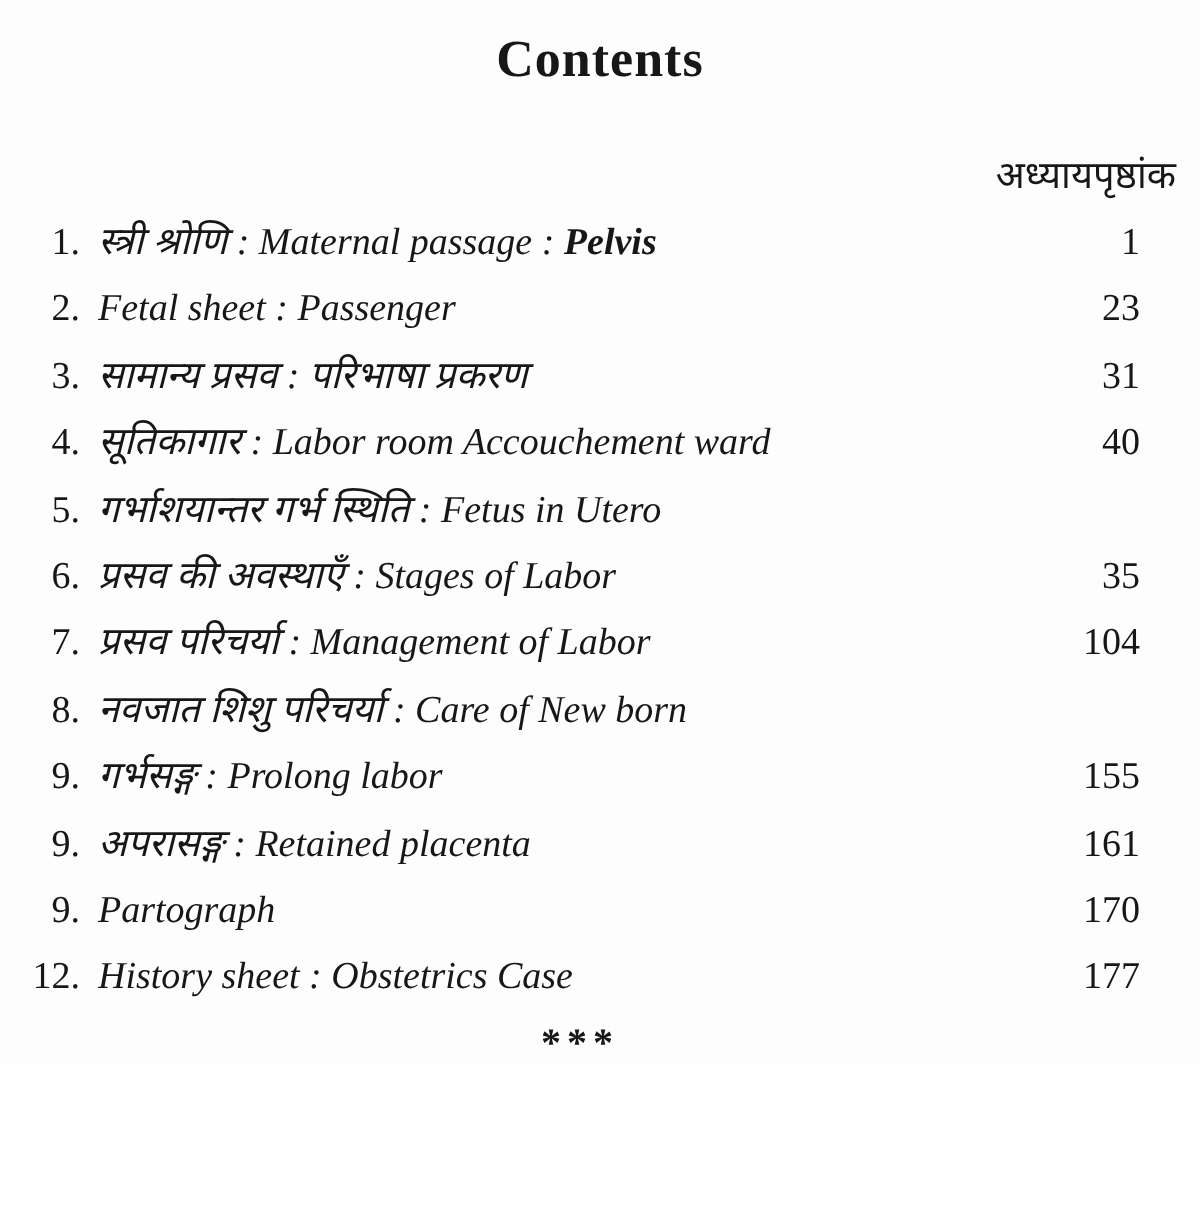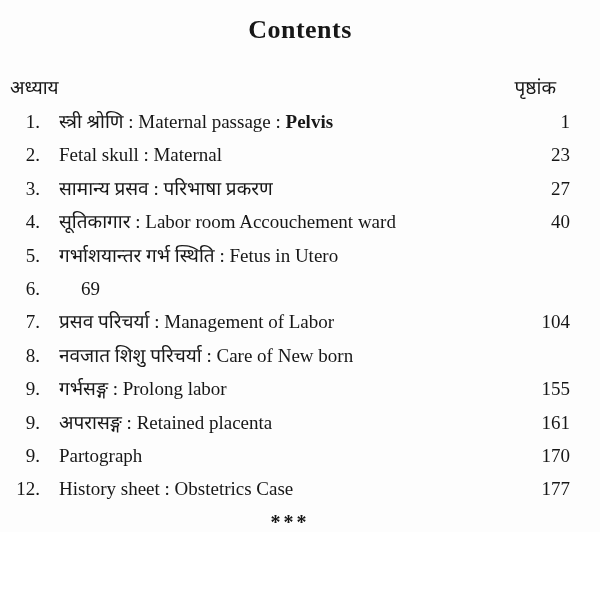--- a/index.html
+++ b/index.html
@@ -18,47 +18,48 @@
   }
   .page-title {
     padding-top: 15px;
     text-align: center;
     font-size: 26px;
     font-weight: bold;
     letter-spacing: 0.5px;
   }
   .header-row {
     display: flex;
-    justify-content: space-between;
+    justify-content: flex-end;
     align-items: baseline;
     margin-top: 29px;
-    padding: 0 44px 0 10px;
+    padding: 0 12px 0 10px;
     font-size: 19px;
   }
   .toc-list {
     margin-top: 5px;
   }
   .toc-row {
     display: flex;
     align-items: baseline;
     height: 33.4px;
     padding: 0 30px 0 12px;
     font-size: 19px;
     line-height: 33.4px;
   }
   .chapter-number {
     flex: none;
     width: 28px;
     text-align: right;
   }
   .chapter-title {
     flex: 1;
-    margin-left: 19px;
+    margin-left: 9px;
     white-space: nowrap;
     overflow: hidden;
+    font-style: italic;
   }
   .chapter-title b {
     font-weight: bold;
   }
   .page-number {
     flex: none;
     width: 60px;
     text-align: right;
   }
   .end-mark {
@@ -84,44 +85,45 @@
 
   <div class="toc-list" id="toc-list">
   <div class="toc-row">
     <span class="chapter-number">1.</span>
     <span class="chapter-title"><span>स्त्री श्रोणि : Maternal passage : </span><b>Pelvis</b></span>
     <span class="page-number">1</span>
   </div>
 
   <div class="toc-row">
     <span class="chapter-number">2.</span>
-    <span class="chapter-title"><span>Fetal skull : Maternal</span><b></b></span>
+    <span class="chapter-title"><span>Fetal sheet : Passenger</span><b></b></span>
     <span class="page-number">23</span>
   </div>
 
   <div class="toc-row">
     <span class="chapter-number">3.</span>
     <span class="chapter-title"><span>सामान्य प्रसव : परिभाषा प्रकरण</span><b></b></span>
-    <span class="page-number">27</span>
+    <span class="page-number">31</span>
   </div>
 
   <div class="toc-row">
     <span class="chapter-number">4.</span>
     <span class="chapter-title"><span>सूतिकागार : Labor room Accouchement ward</span><b></b></span>
     <span class="page-number">40</span>
   </div>
 
   <div class="toc-row">
     <span class="chapter-number">5.</span>
     <span class="chapter-title"><span>गर्भाशयान्तर गर्भ स्थिति : Fetus in Utero</span><b></b></span>
   </div>
 
   <div class="toc-row">
     <span class="chapter-number">6.</span>
-    <span class="page-number">69</span>
+    <span class="chapter-title"><span>प्रसव की अवस्थाएँ : Stages of Labor</span><b></b></span>
+    <span class="page-number">35</span>
   </div>
 
   <div class="toc-row">
     <span class="chapter-number">7.</span>
     <span class="chapter-title"><span>प्रसव परिचर्या : Management of Labor</span><b></b></span>
     <span class="page-number">104</span>
   </div>
 
   <div class="toc-row">
     <span class="chapter-number">8.</span>

